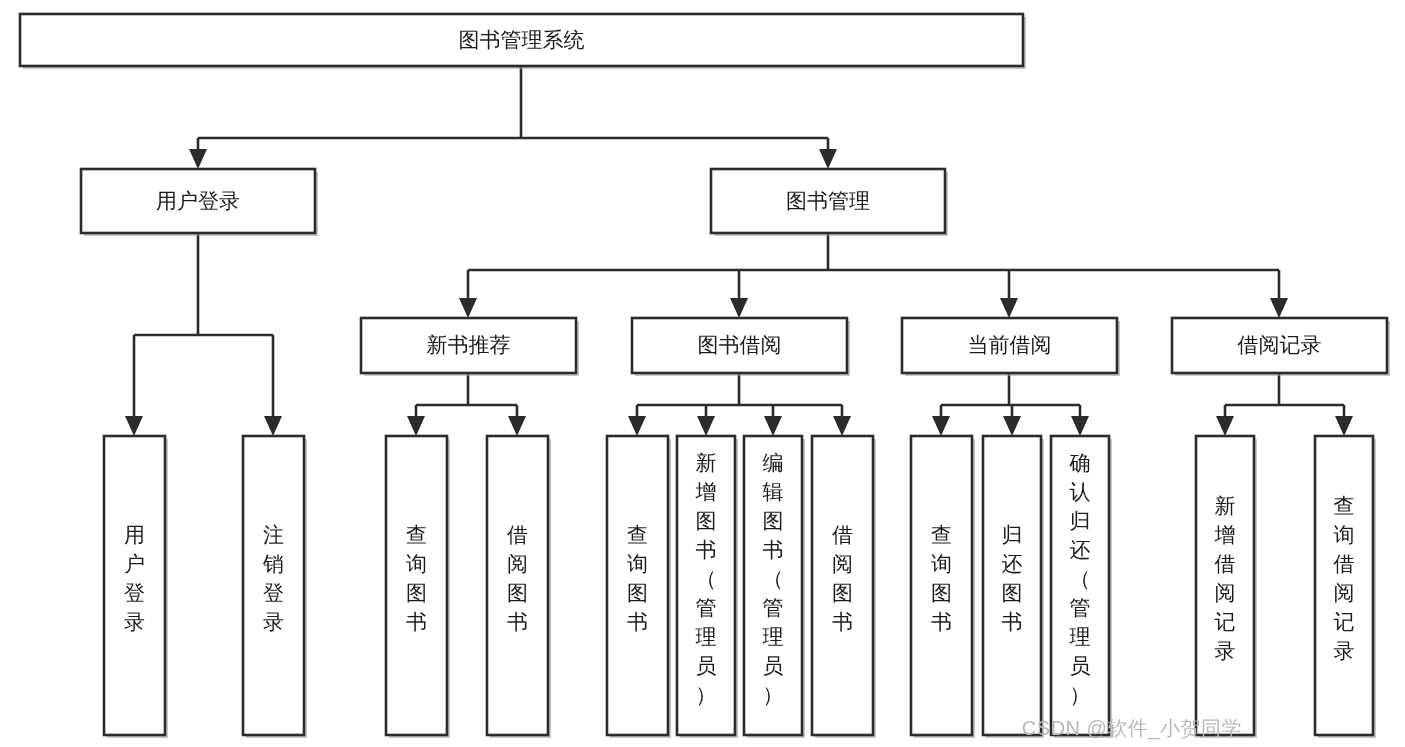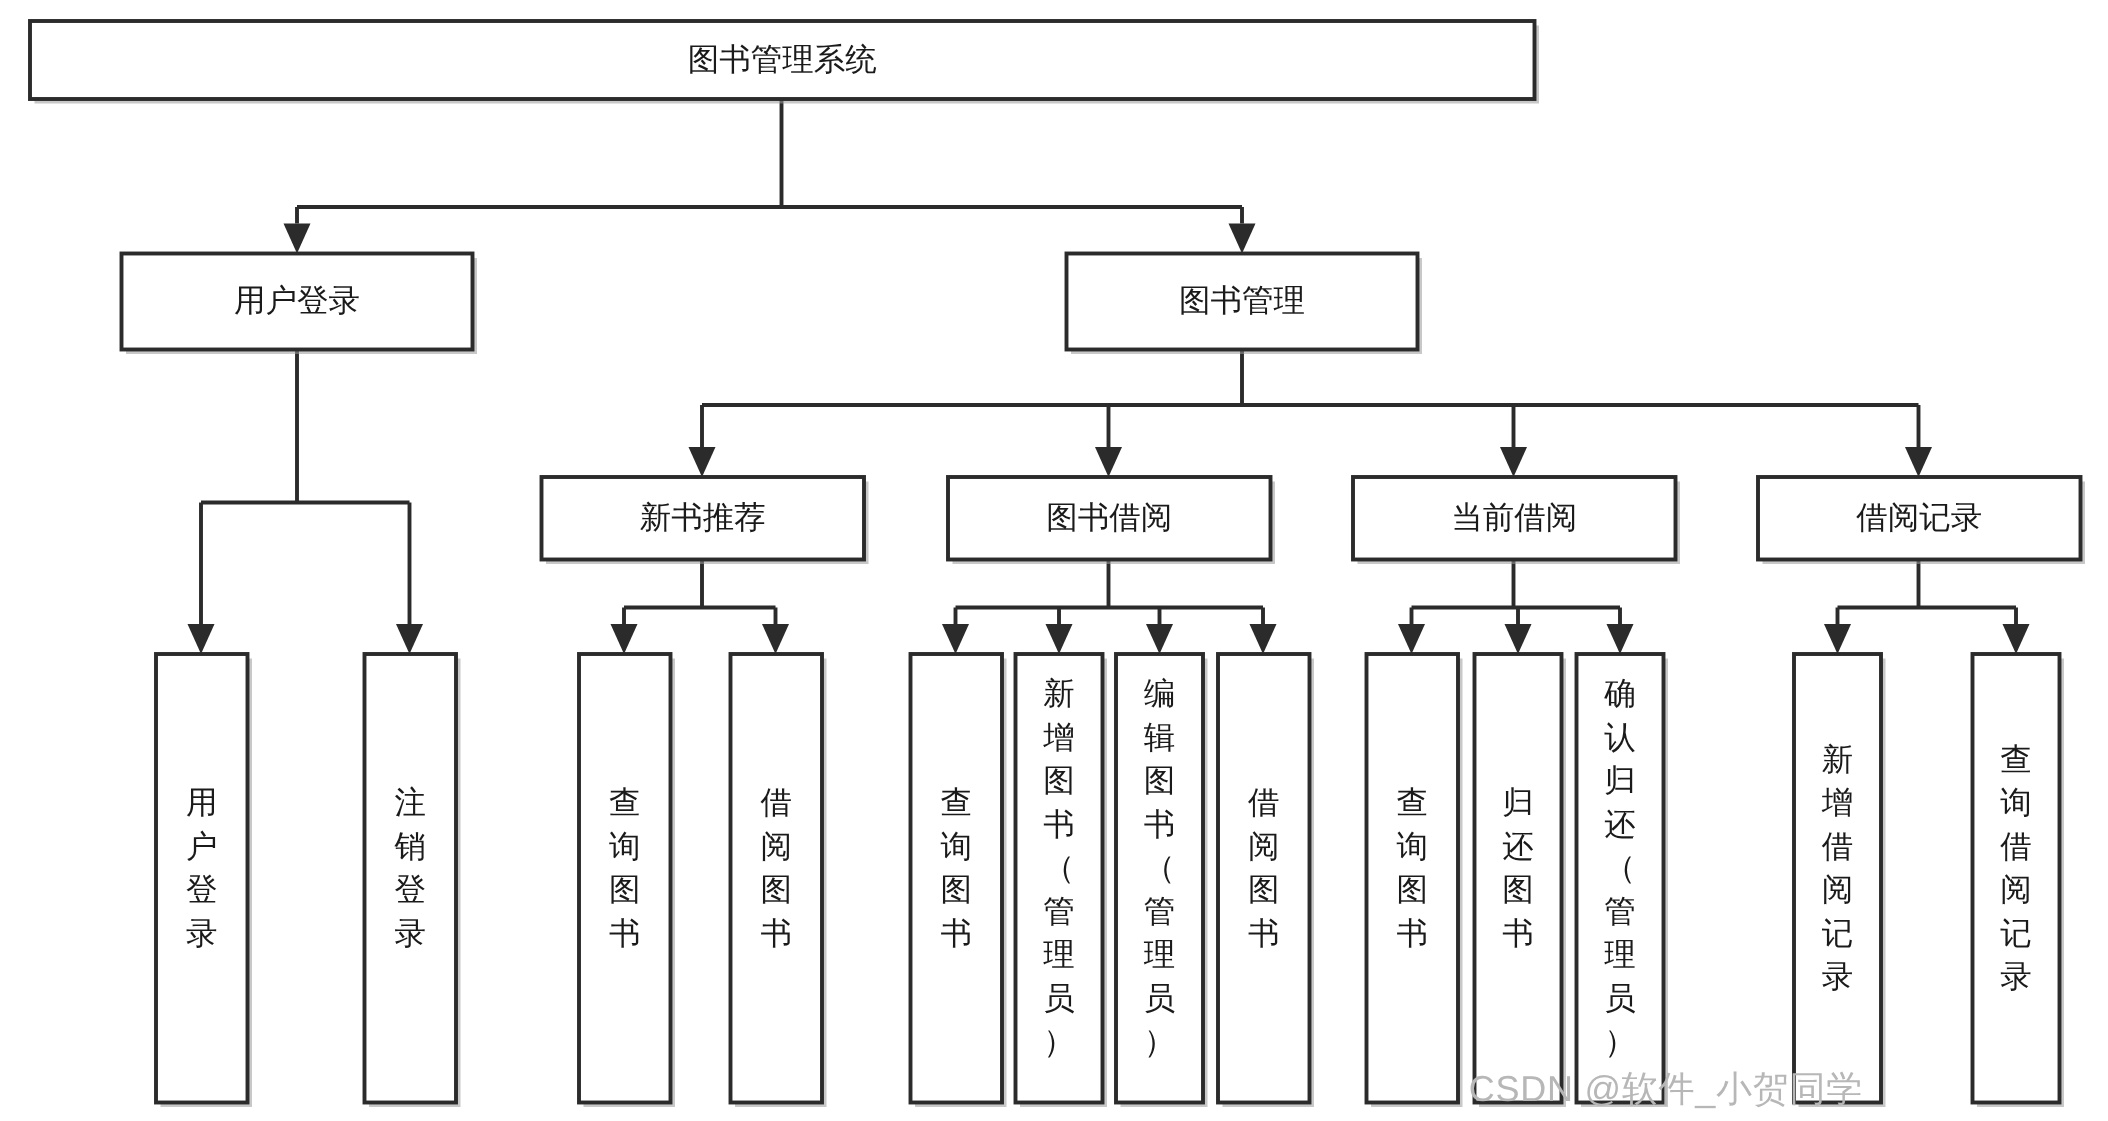--- a/index.html
+++ b/index.html
@@ -56,21 +56,21 @@
     fill: #1a1a1a;
     font-family: "Liberation Sans", "DejaVu Sans", sans-serif;
     font-size: 21px;
     text-anchor: middle;
   }
   .watermark {
     position: absolute;
     right: 14px;
     bottom: 5px;
     font-family: "Liberation Sans", "DejaVu Sans", sans-serif;
-    font-size: 24px;
+    font-size: 20px;
     color: #b7b7b7;
     letter-spacing: 0.5px;
     white-space: nowrap;
     user-select: none;
   }
 </style>
 </head>
 <body>
 
 <div id="diagram-root">

